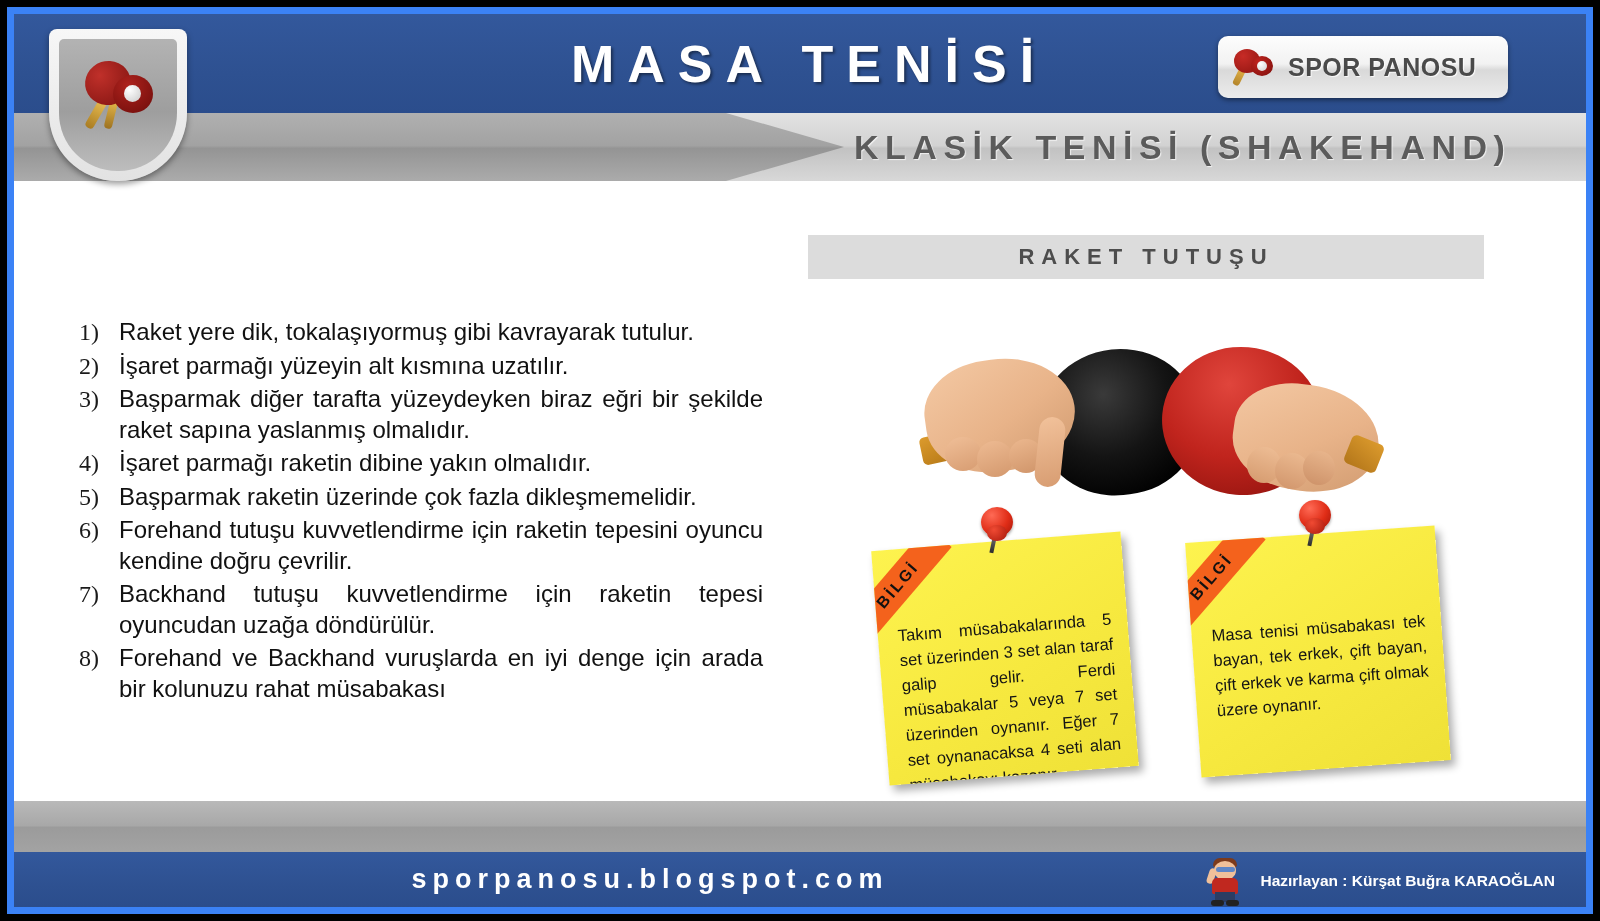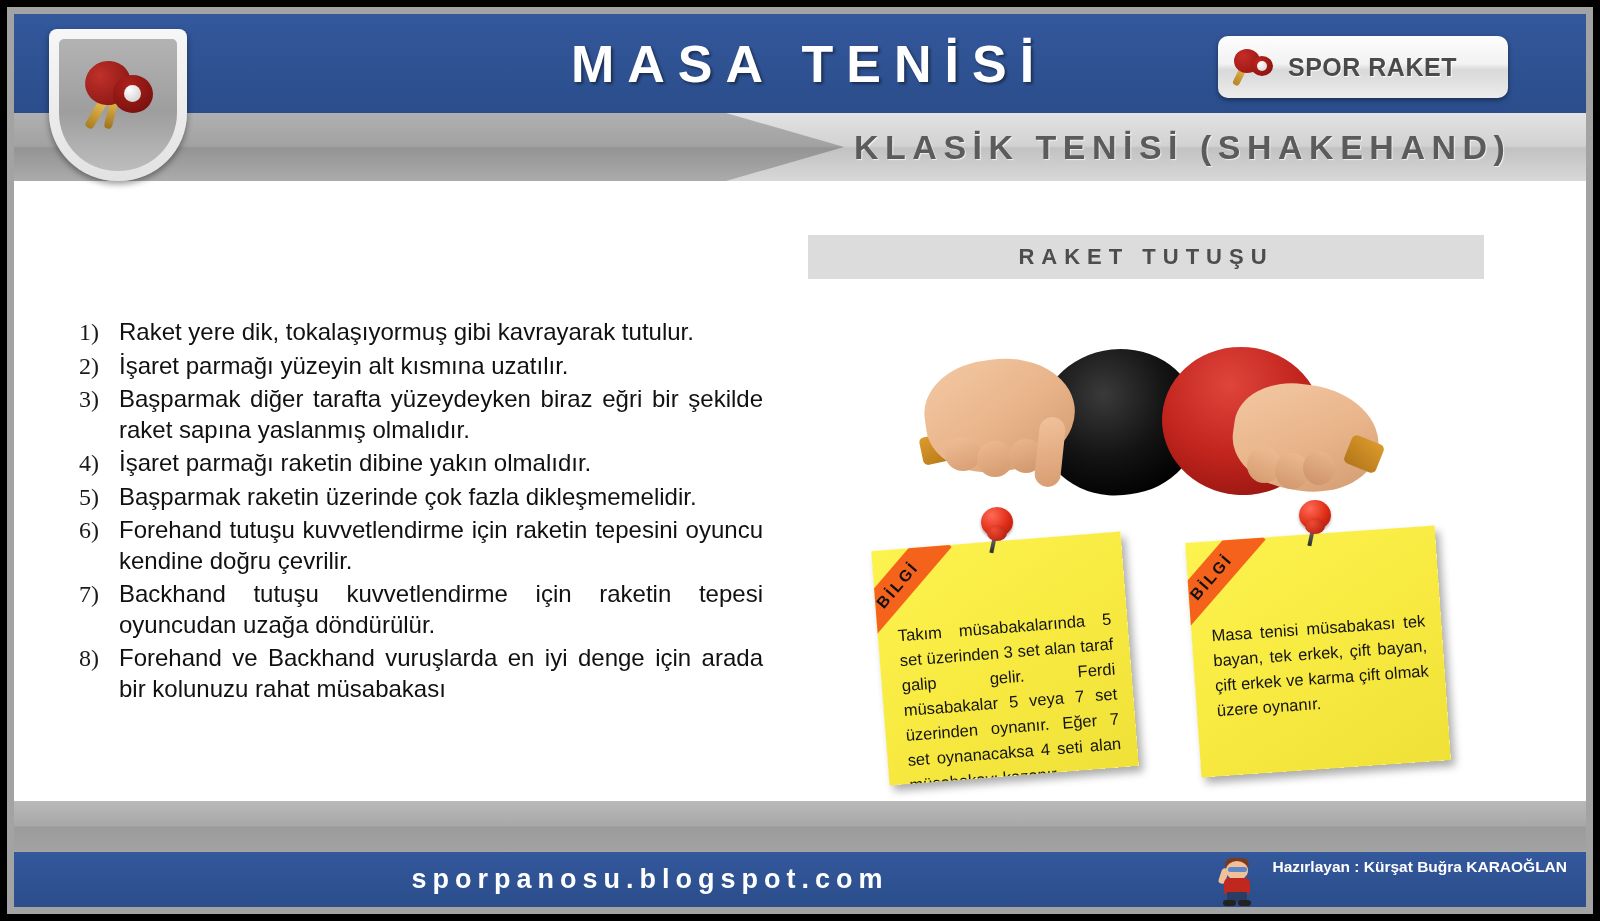--- a/index.html
+++ b/index.html
@@ -2,21 +2,21 @@
 <html><head>
 <meta charset="utf-8">
 <title>Masa Tenisi - Klasik Tutuş</title>
 <style>
   html,body{margin:0;padding:0;background:#000;}
   body{font-family:"Liberation Sans",sans-serif;}
 
   .poster{
     position:relative;
     width:1600px;height:921px;
-    background:#a3a3a3;
+    background:#3b82f6;
     overflow:hidden;
     box-sizing:border-box;
     border:7px solid #000;
   }
 
   
   .header-blue{
     position:absolute;left:7px;top:7px;right:7px;height:99px;
     background:linear-gradient(180deg,#33589c 0%,#2e5191 60%,#2b4d8c 100%);
   }
@@ -232,22 +232,22 @@
     position:absolute;left:7px;bottom:7px;right:7px;height:55px;
     background:linear-gradient(180deg,#33589c 0%,#2e5191 60%,#2b4d8c 100%);
   }
   .foot-url{
     position:absolute;left:0;top:0;width:100%;height:55px;
     display:flex;align-items:center;justify-content:center;
     color:#fff;font-size:27px;font-weight:bold;letter-spacing:6px;
     padding-right:300px;box-sizing:border-box;white-space:nowrap;
   }
   .credits{
-    position:absolute;right:19px;top:4px;
-    display:flex;gap:12px;
+    position:absolute;right:31px;top:4px;
+    display:flex;align-items:center;gap:12px;
   }
   .credits .lines{color:#fff;font-size:15.5px;font-weight:bold;line-height:22px;}
 
   .mascot{position:relative;width:44px;height:50px;}
   .mascot .head{position:absolute;left:10px;top:5px;width:22px;height:19px;border-radius:50%;background:#f0c09a;}
   .mascot .hair{position:absolute;left:9px;top:2px;width:24px;height:9px;border-radius:10px 10px 3px 3px;background:#7c3a1c;}
   .mascot .glass{position:absolute;left:12px;top:11px;width:19px;height:5px;border-radius:3px;background:#5f86c7;}
   .mascot .body{position:absolute;left:8px;top:22px;width:26px;height:16px;border-radius:5px 5px 2px 2px;background:#c0281f;}
   .mascot .arm{position:absolute;left:4px;top:12px;width:7px;height:16px;border-radius:4px;background:#f0c09a;transform:rotate(18deg);}
   .mascot .legs{position:absolute;left:11px;top:36px;width:20px;height:10px;background:#2b3d63;}
@@ -262,21 +262,21 @@
   <div class="header-blue">
     <div class="main-title">MASA TENİSİ</div>
 
     <div class="spor-badge">
       <div class="mini-paddle">
         <div class="handle"></div>
         <div class="blade"></div>
         <div class="blade2"></div>
         <div class="ball"></div>
       </div>
-      <div class="txt">SPOR RAKET</div>
+      <div class="txt">SPOR PANOSU</div>
     </div>
   </div>
 
   <div class="shield">
     <div class="outer"></div>
     <div class="inner"></div>
     <div class="shield-paddles">
       <div class="h1"></div>
       <div class="h2"></div>
       <div class="b1"></div>

